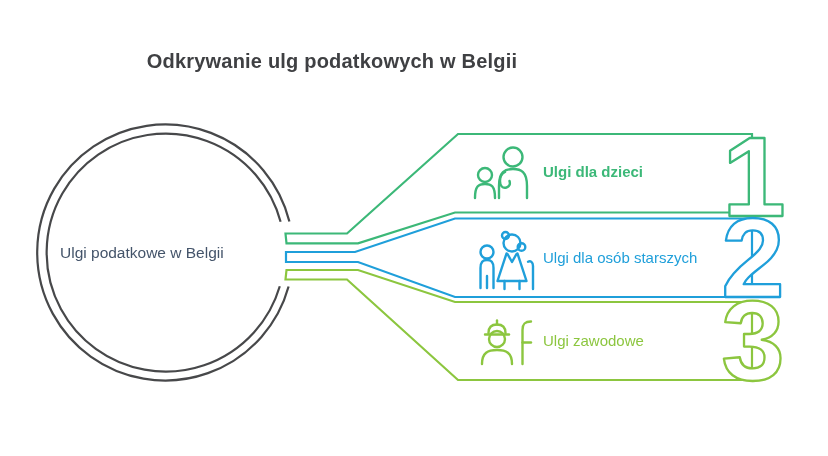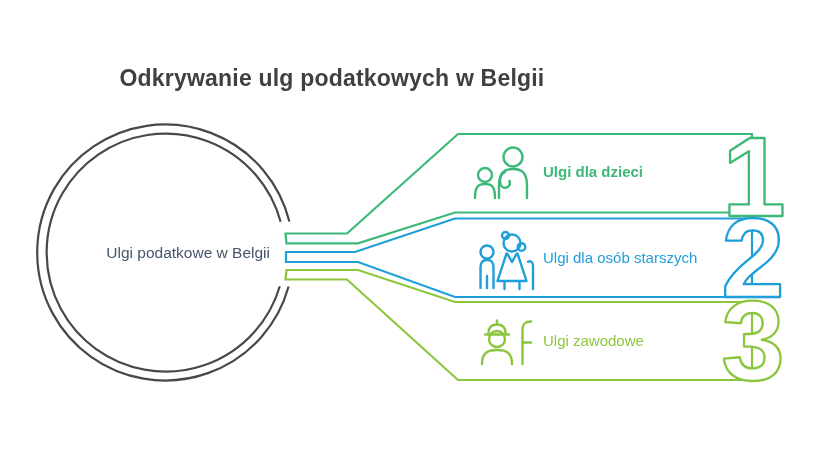--- a/index.html
+++ b/index.html
@@ -10,39 +10,39 @@
   }
   .canvas {
     position: relative;
     width: 828px;
     height: 456px;
     background: #ffffff;
     overflow: hidden;
   }
   .page-title {
     position: absolute;
-    top: 65px;
+    top: 50px;
     left: 0;
     width: 664px;
     text-align: center;
-    font-size: 23px;
+    font-size: 20px;
     font-weight: bold;
     letter-spacing: 0.2px;
   }
   .diagram-svg {
     position: absolute;
     top: 0;
     left: 0;
   }
   .hub-label {
     position: absolute;
     left: 60px;
     top: 244px;
     width: 210px;
-    text-align: right;
+    text-align: left;
     font-size: 15.5px;
   }
   .branch-label {
     position: absolute;
     left: 543px;
     height: 18px;
     line-height: 18px;
     font-size: 15px;
     white-space: nowrap;
   }

